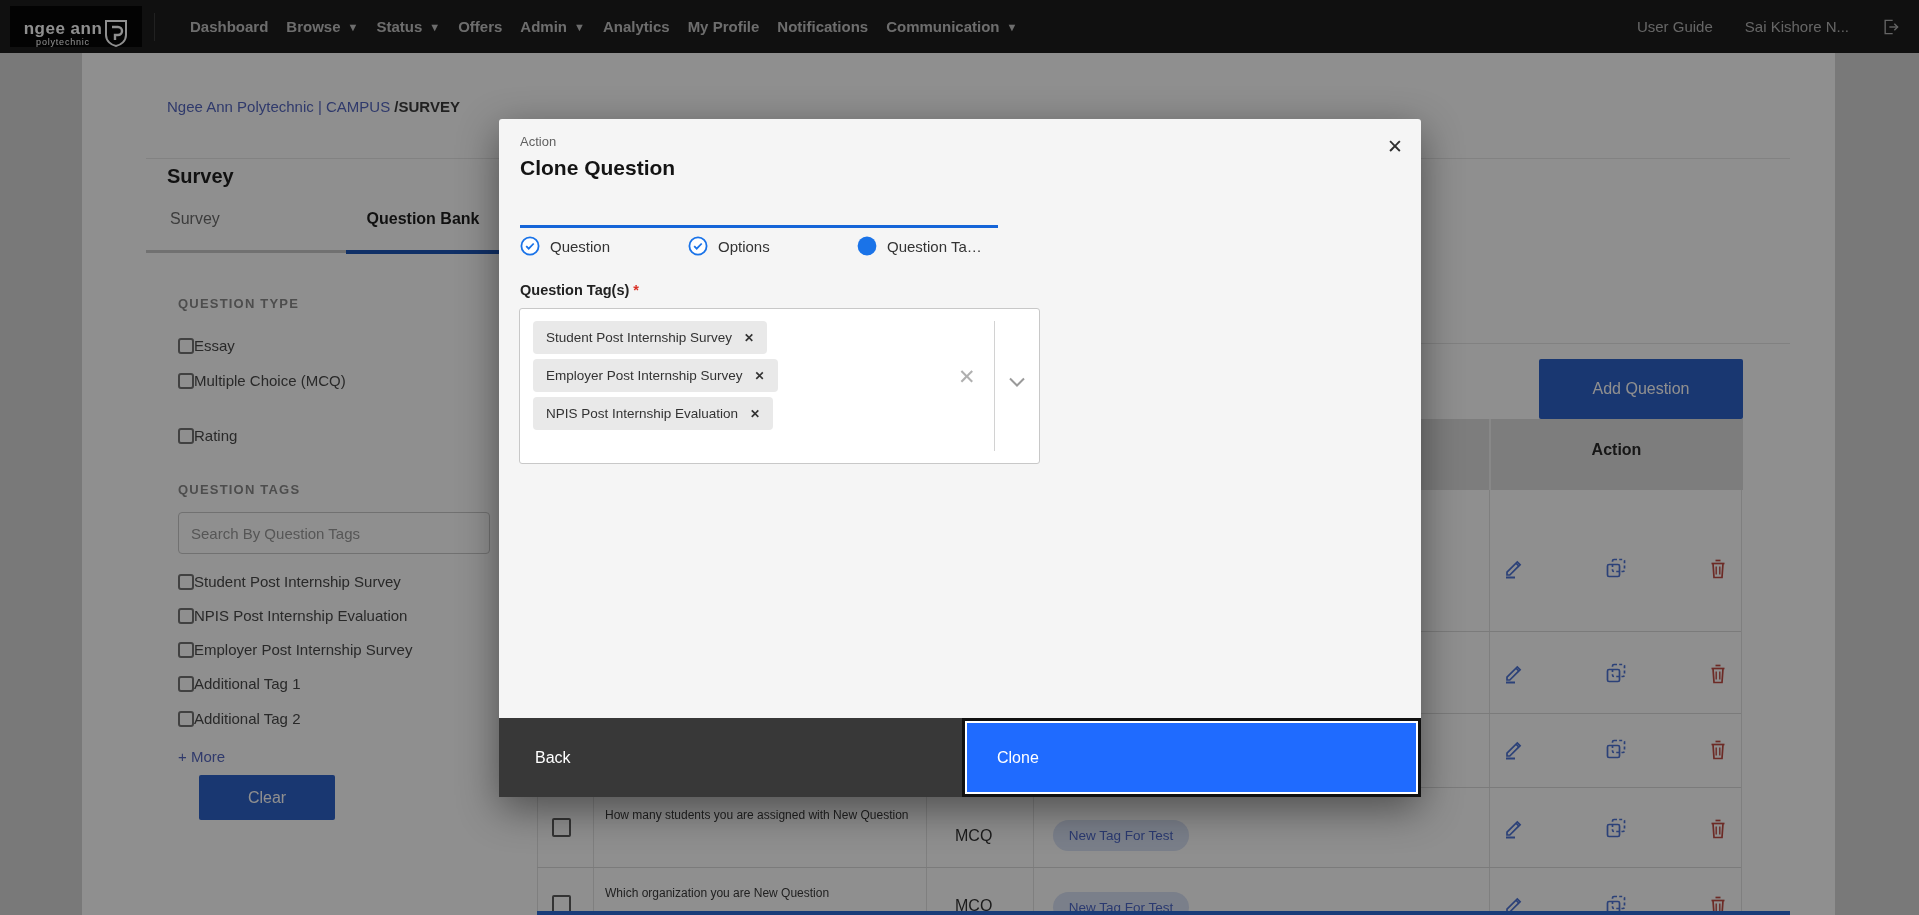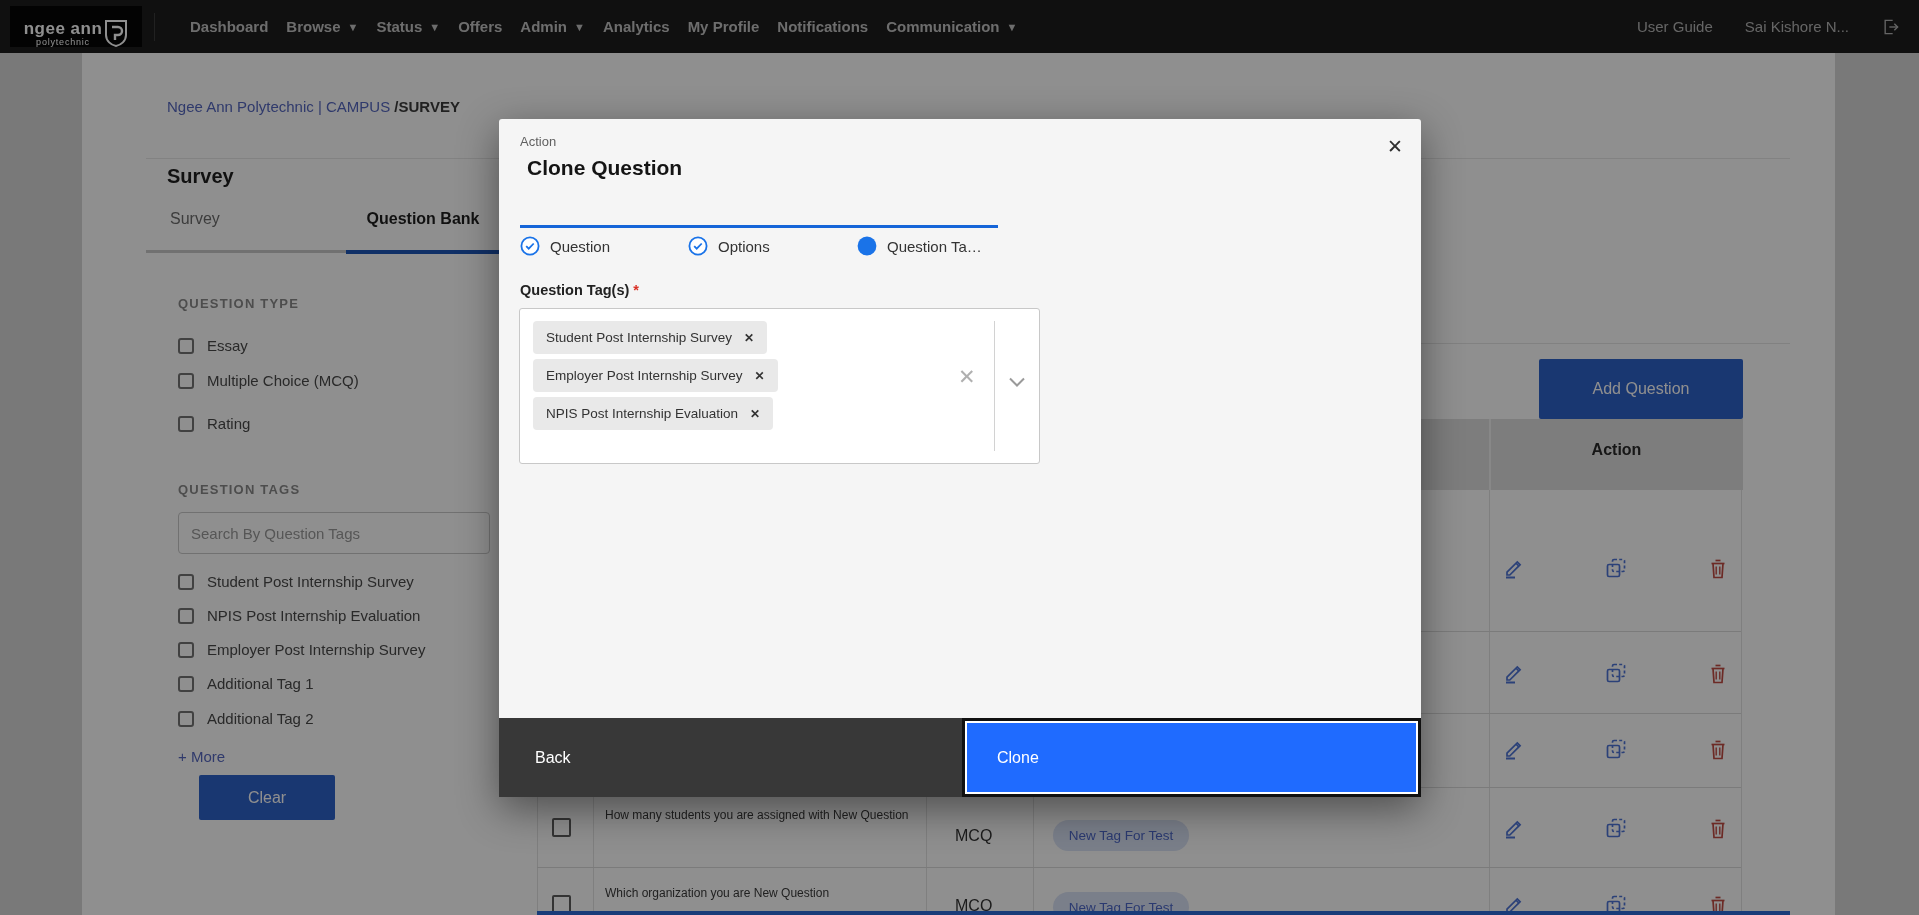--- a/index.html
+++ b/index.html
@@ -30,21 +30,21 @@
   .page-title { position:absolute; left:167px; top:165px; font-size:20px; font-weight:bold; color:#1f1f1f; }
 
   
   .tab1 { position:absolute; left:146px; top:210px; width:200px; height:42px; color:#6d6d6d; font-size:16px; padding-left:24px; }
   .tab2 { position:absolute; left:346px; top:210px; width:154px; height:42px; color:#1f1f1f; font-weight:bold; font-size:16px; text-align:center; }
   .tabline-gray { position:absolute; left:146px; top:250px; width:200px; height:3px; background:#c9c9c9; }
   .tabline-blue { position:absolute; left:346px; top:250px; width:154px; height:4px; background:#1d56b8; }
 
   
   .sec-head { position:absolute; font-size:13px; font-weight:bold; letter-spacing:1.2px; color:#8a8a8a; }
-  .cb-row { position:absolute; display:flex; align-items:center; gap:13px; }
+  .cb-row { position:absolute; display:flex; align-items:center; }
   .cb { width:16px; height:16px; border:2px solid #757575; border-radius:3px; background:#fff; flex:0 0 auto; }
   .cb-label { font-size:15px; color:#4a4a4a; white-space:nowrap; }
   .search-input { position:absolute; left:178px; top:512px; width:312px; height:42px; border:1px solid #c9c9c9; border-radius:4px; background:#fff; font-size:15px; color:#444; padding:0 12px; font-family:"Liberation Sans",sans-serif; }
   .search-input::placeholder { color:#9a9a9a; }
   .more-link { position:absolute; left:178px; top:748px; font-size:15px; color:#5668c0; }
   .clear-btn { position:absolute; left:199px; top:775px; width:136px; height:45px; background:#2e62c9; color:#fff; font-size:16px; display:flex; align-items:center; justify-content:center; border-radius:2px; }
 
   
   .hdiv2 { position:absolute; left:537px; top:343px; width:1253px; height:1px; background:#e6e6e6; }
   .add-q-btn { position:absolute; left:1539px; top:359px; width:204px; height:60px; background:#2e62c9; color:#fff; font-size:16px; display:flex; align-items:center; justify-content:center; border-radius:2px; }
@@ -58,21 +58,21 @@
   .row-check { position:absolute; left:552px; width:19px; height:19px; border:2px solid #5d5d5d; border-radius:2px; background:#fff; }
   .q-text { position:absolute; left:605px; width:322px; font-size:12px; color:#3a3a3a; line-height:26px; }
   .q-type { position:absolute; left:955px; font-size:16px; color:#333; }
   .tag-chip { position:absolute; left:1053px; width:136px; height:31px; background:#d9e2f6; border-radius:16px; color:#4d68c8; font-size:13.5px; display:flex; align-items:center; justify-content:center; }
   .bottom-blue { position:absolute; left:537px; top:911px; width:1253px; height:4px; background:#2e6bd8; }
 
   
   .overlay { position:absolute; left:0; top:0; width:1919px; height:915px; background:rgba(0,0,0,0.44); z-index:10; }
   .modal { position:absolute; left:499px; top:119px; width:922px; height:678px; background:#f5f5f5; z-index:20; border-radius:3px; box-shadow:0 12px 40px rgba(0,0,0,.45); }
   .modal-eyebrow { position:absolute; left:21px; top:15px; font-size:13px; color:#5f5f5f; }
-  .modal-title { position:absolute; left:28px; top:37px; font-size:21px; font-weight:bold; color:#141414; }
+  .modal-title { position:absolute; left:21px; top:37px; font-size:21px; font-weight:bold; color:#141414; }
   .modal-close { position:absolute; left:882px; top:13px; width:28px; height:28px; font-size:19px; color:#2f2f2f; display:flex; align-items:center; justify-content:center; cursor:pointer; }
   .modal-blueline { position:absolute; left:21px; top:106px; width:478px; height:3px; background:#1565d8; }
   .step { position:absolute; top:117px; display:flex; align-items:center; gap:10px; }
   .step-label { font-size:15px; color:#333; white-space:nowrap; }
   .step-circle { width:20px; height:20px; }
   .field-label { position:absolute; left:21px; top:163px; font-size:14.5px; font-weight:bold; color:#222; }
   .req { color:#d93025; }
   .mselect { position:absolute; left:20px; top:189px; width:521px; height:156px; background:#fff; border:1px solid #c8c8c8; border-radius:3px; }
   .chip { position:absolute; left:13px; height:33px; background:#e9e9e9; border-radius:4px; display:flex; align-items:center; gap:12px; padding:0 13px; }
   .chip-label { font-size:13.5px; color:#333; white-space:nowrap; }
@@ -158,21 +158,21 @@
 
 <div class="sec-head" style="left:178px; top:296px;">QUESTION TYPE</div>
 <div class="cb-row" style="left:178px; top:337px;">
   <span class="cb"></span>
   <span class="cb-label">Essay</span>
 </div>
 <div class="cb-row" style="left:178px; top:372px;">
   <span class="cb"></span>
   <span class="cb-label">Multiple Choice (MCQ)</span>
 </div>
-<div class="cb-row" style="left:178px; top:415px;">
+<div class="cb-row" style="left:178px; top:427px;">
   <span class="cb"></span>
   <span class="cb-label">Rating</span>
 </div>
 
 <div class="sec-head" style="left:178px; top:482px;">QUESTION TAGS</div>
 <input class="search-input" type="text" placeholder="Search By Question Tags" style="">
 <div class="cb-row" style="left:178px; top:573px;">
   <span class="cb"></span>
   <span class="cb-label">Student Post Internship Survey</span>
 </div>

